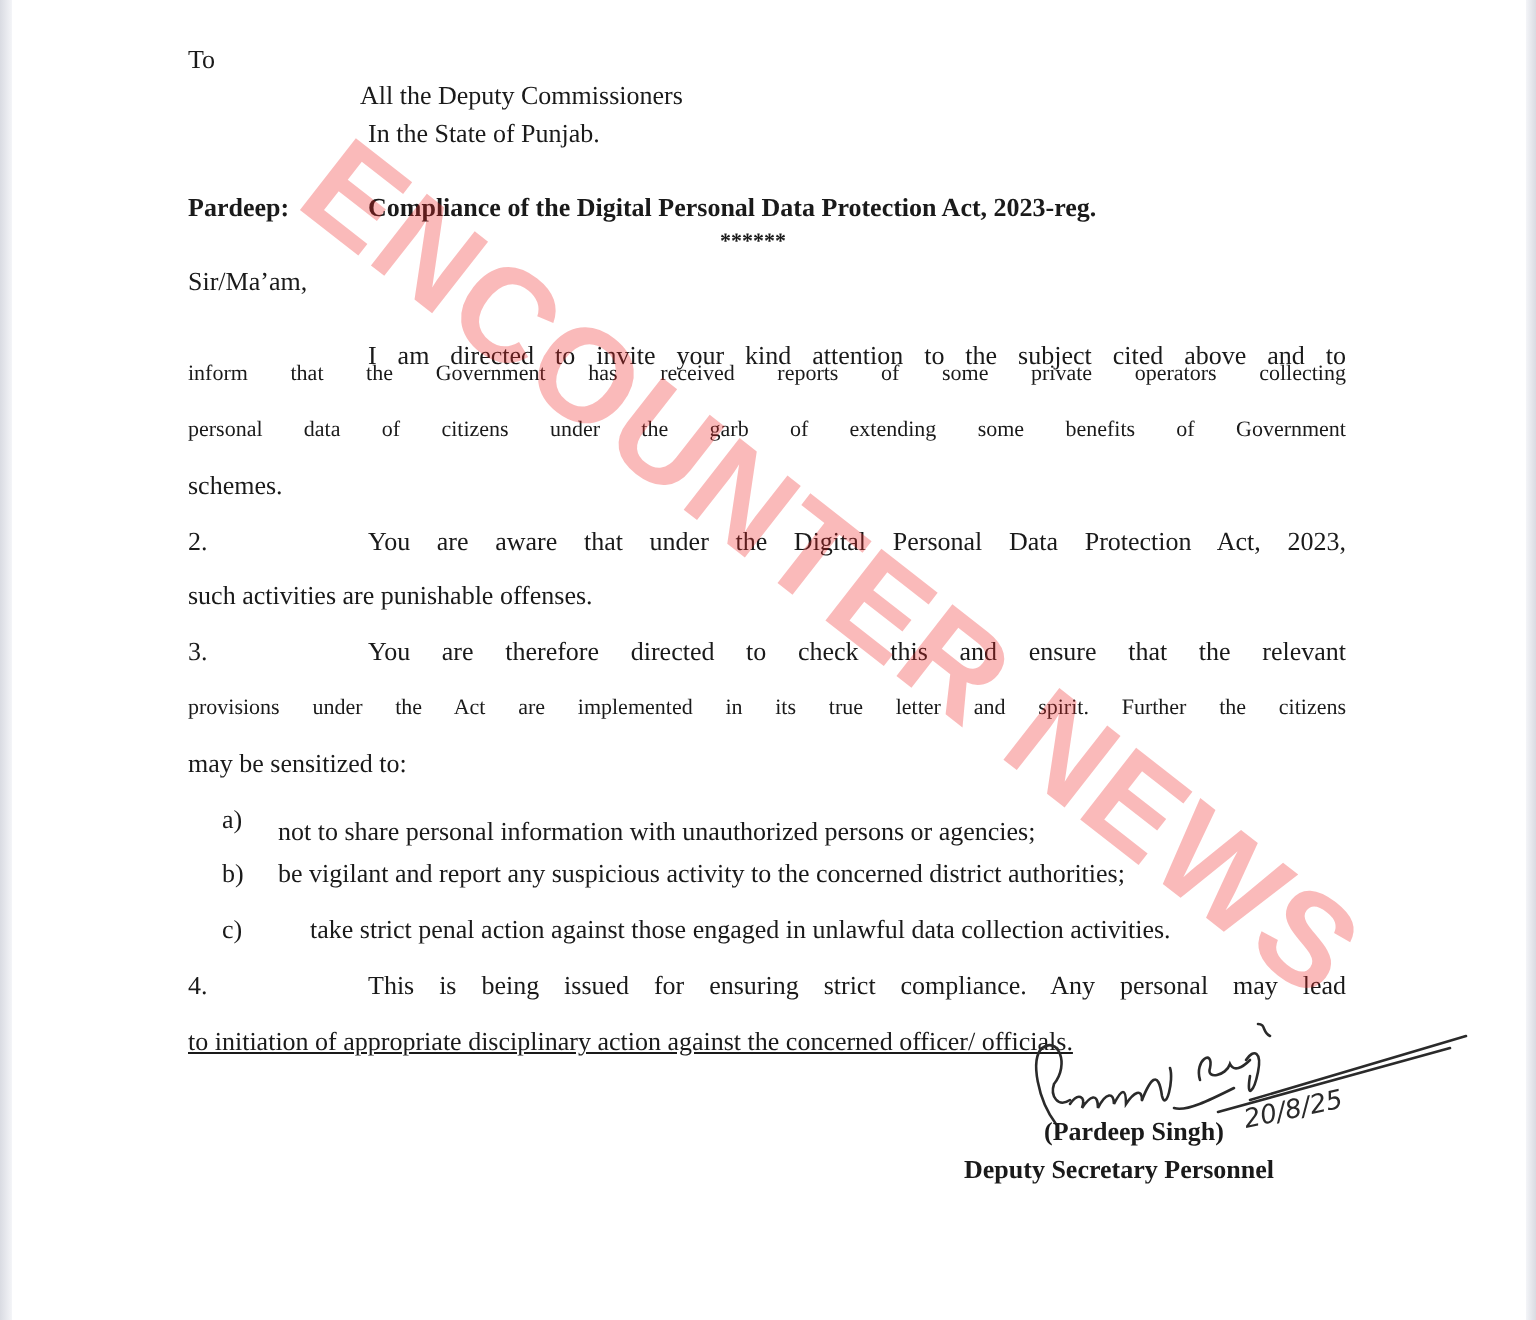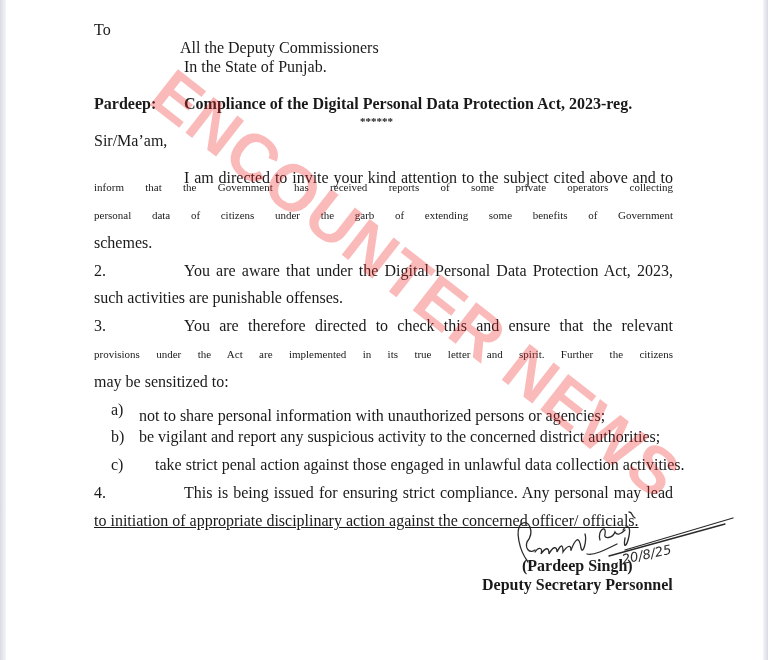--- a/index.html
+++ b/index.html
@@ -6,21 +6,21 @@
   body {
     width: 768px; height: 660px; overflow: hidden;
     background: #ffffff; position: relative;
     font-family: "Liberation Serif", "DejaVu Serif", serif;
     color: #1a1a1a;
   }
   .page-edge-left { position: absolute; left: 0; top: 0; width: 6px; height: 660px;
     background: linear-gradient(to right, #d9dbe2, #f4f5f8); }
   .page-edge-right { position: absolute; right: 0; top: 0; width: 5px; height: 660px;
     background: linear-gradient(to left, #d9dbe2, #f4f5f8); }
-  .line { position: absolute; font-size: 16px; line-height: 18px; white-space: nowrap; }
+  .line { position: absolute; font-size: 13px; line-height: 18px; white-space: nowrap; }
   .just { position: absolute; left: 94px; width: 579px; font-size: 11px; line-height: 18px;
     text-align: justify; text-align-last: justify; white-space: nowrap; }
   .bold { font-weight: bold; }
   .watermark {
     position: absolute; left: 95px; top: 240px; width: 620px; height: 70px;
     transform: rotate(38deg); transform-origin: center center;
     font-family: "Liberation Sans", "DejaVu Sans", sans-serif; font-weight: bold;
     font-size: 66px; letter-spacing: 1px; color: rgba(240, 40, 40, 0.32);
     text-align: center; line-height: 70px; white-space: nowrap; pointer-events: none;
   }

